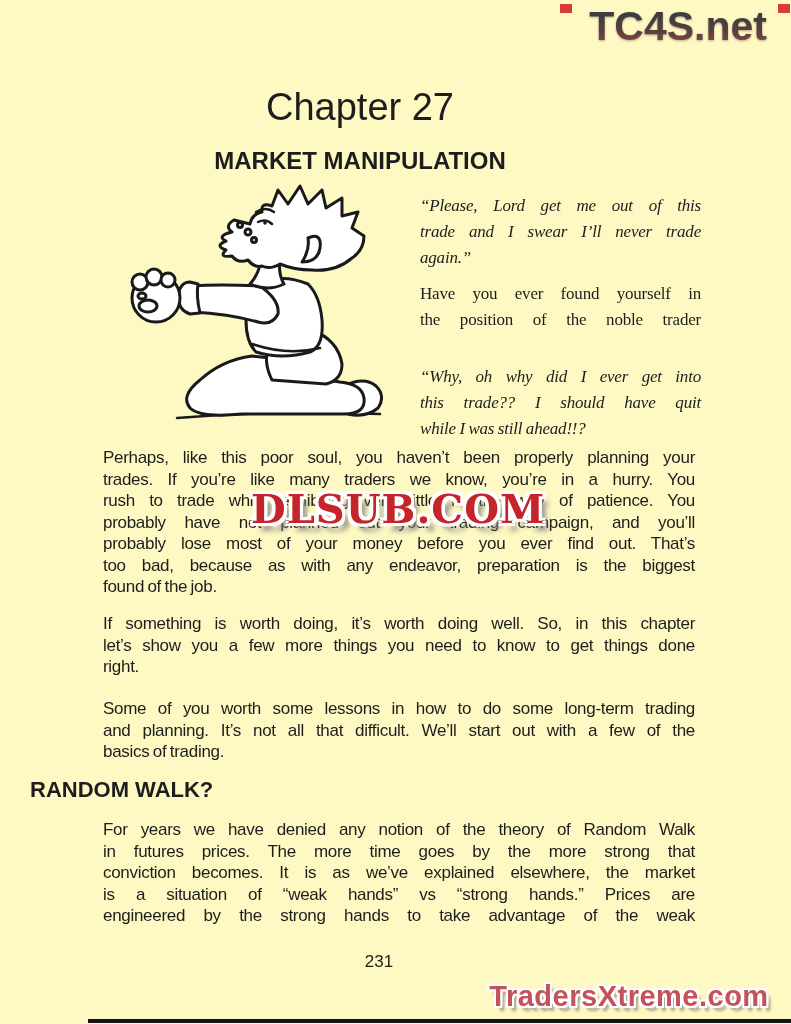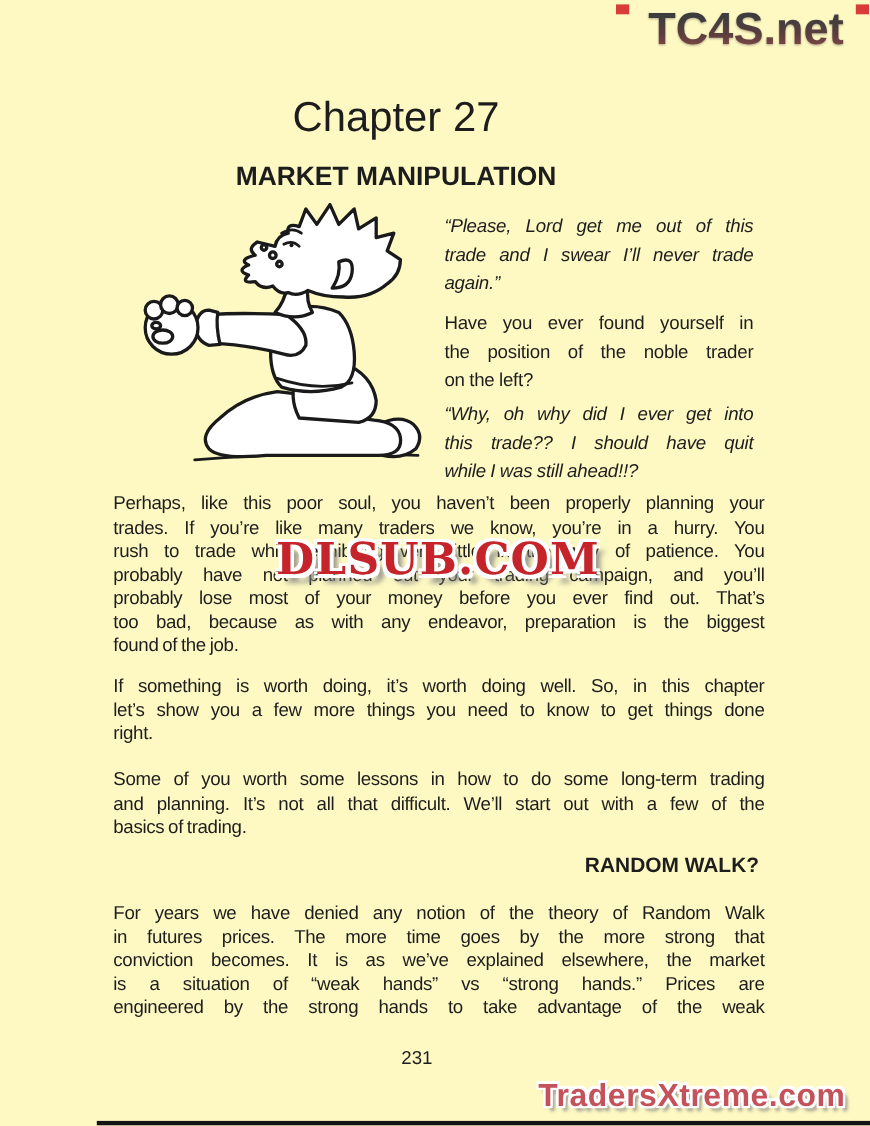--- a/index.html
+++ b/index.html
@@ -28,26 +28,26 @@
       0 -2px 0 #fff, 0 2px 0 #fff, -2px 0 0 #fff, 2px 0 0 #fff,
       4px 5px 3px rgba(130,130,130,0.75);
   }
   .bottom-rule { left:88px; top:1019px; width:703px; height:4px; background:#141414; }
 
   
   .chapter { top:86px; left:30px; width:660px; text-align:center;
              font-size:38px; font-weight:400; line-height:1.15; }
   .section { top:147px; left:30px; width:660px; text-align:center;
              font-size:24px; font-weight:bold; }
-  .h2 { top:777px; left:30px; width:660px; text-align:right;
-        font-size:19px; font-weight:bold; }
+  .h2 { top:777px; left:30px; width:660px; text-align:left;
+        font-size:22px; font-weight:bold; }
 
   
-  .side { left:404px; width:281px; font-size:17px; line-height:26px;
-          letter-spacing:-0.2px; word-spacing:-0.5px; }
+  .side { left:420px; width:281px; font-size:17px; line-height:26px;
+          letter-spacing:-0.2px; word-spacing:-0.5px;font-family:Liberation Serif, serif; }
   .side.q1 { top:193px; } .side.sp { top:281px; } .side.q2 { top:364px; }
   .it { font-style:italic; }
 
   
   .bodyp { left:103px; width:592px; font-size:17px; line-height:21.5px;
            letter-spacing:-0.3px; word-spacing:-1px; }
   .p1 { top:447px; } .p2 { top:613px; } .p3 { top:698px; } .p4 { top:819px; }
   .jl { text-align:justify; text-align-last:justify; }
   .ll { text-align:left; }
 
@@ -110,21 +110,20 @@
   </div>
 
   <div class="abs side q1 it">
     <div class="jl">“Please, Lord get me out of this</div>
     <div class="jl">trade and I swear I’ll never trade</div>
     <div class="ll">again.”</div>
   </div>
   <div class="abs side sp">
     <div class="jl">Have you ever found yourself in</div>
     <div class="jl">the position of the noble trader</div>
-    <div class="ll">on the left?</div>
   </div>
   <div class="abs side q2 it">
     <div class="jl">“Why, oh why did I ever get into</div>
     <div class="jl">this trade??  I should have quit</div>
     <div class="ll">while I was still ahead!!?</div>
   </div>
 
   <div class="abs bodyp p1">
     <div class="jl">Perhaps, like this poor soul, you haven’t been properly planning your</div>
     <div class="jl">trades.  If you’re like many traders we know, you’re in a hurry.  You</div>

